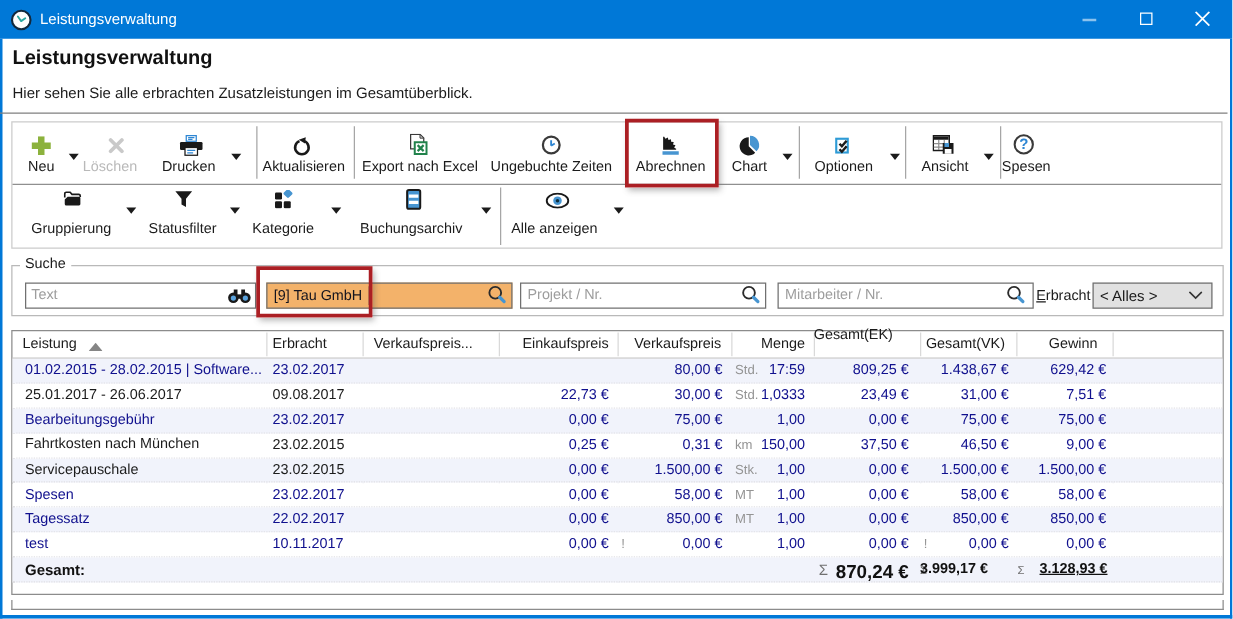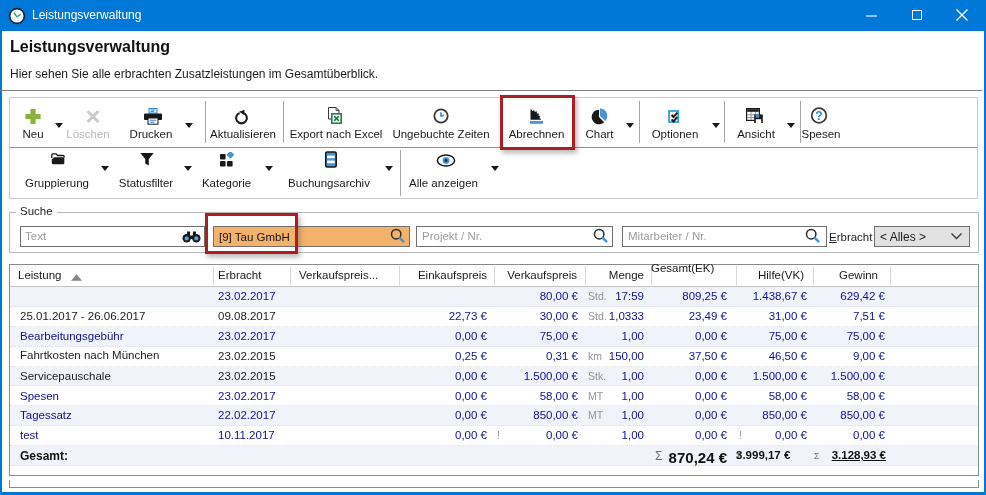--- a/index.html
+++ b/index.html
@@ -213,23 +213,24 @@
     <div class="hdr" style="left:18px;top:269px">Leistung</div>
     <svg class="abs" style="left:71px;top:274px" width="11" height="7" viewBox="0 0 11 7">
       <path d="M5.5 0.2 L11 6.8 H0 z" fill="#858585"></path>
     </svg>
     <div class="hdr" style="left:218px;top:269px">Erbracht</div>
     <div class="hdr" style="left:299px;top:269px">Verkaufspreis...</div>
     <div class="hdr" style="left:399px;top:269px;width:88px;text-align:right">Einkaufspreis</div>
     <div class="hdr" style="left:494px;top:269px;width:83px;text-align:right">Verkaufspreis</div>
     <div class="hdr" style="left:585px;top:269px;width:59px;text-align:right">Menge</div>
     <div class="hdr" style="left:651px;top:262px;width:76px;text-align:left">Gesamt(EK)</div>
-    <div class="hdr" style="left:736px;top:269px;width:68px;text-align:right">Hilfe(VK)</div>
+    <div class="hdr" style="left:736px;top:269px;width:68px;text-align:right">Gesamt(VK)</div>
     <div class="hdr" style="left:813px;top:269px;width:65px;text-align:right">Gewinn</div>
     <div class="stripe" style="top:287.0px;background:#f1f3fb;height:19.9px;border-bottom:1px dotted #e0e0e4"></div>
+    <div class="cell" style="left:20px;top:290.0px;color:#10108e">01.02.2015 - 28.02.2015 | Software...</div>
     <div class="cell" style="left:218px;top:290.0px;color:#10108e">23.02.2017</div>
     <div class="cellr" style="left:494px;width:84px;top:290.0px">80,00 €</div>
     <div class="unit" style="left:588px;top:290.0px">Std.</div>
     <div class="cellr" style="left:585px;width:59px;top:290.0px">17:59</div>
     <div class="cellr" style="left:651px;width:76px;top:290.0px">809,25 €</div>
     <div class="cellr" style="left:736px;width:71px;top:290.0px">1.438,67 €</div>
     <div class="cellr" style="left:813px;width:72px;top:290.0px">629,42 €</div>
     <div class="stripe" style="top:306.9px;background:#ffffff;height:19.9px;border-bottom:1px dotted #e0e0e4"></div>
     <div class="cell" style="left:20px;top:309.9px;color:#1c1c1c">25.01.2017 - 26.06.2017</div>
     <div class="cell" style="left:218px;top:309.9px;color:#1c1c1c">09.08.2017</div>

